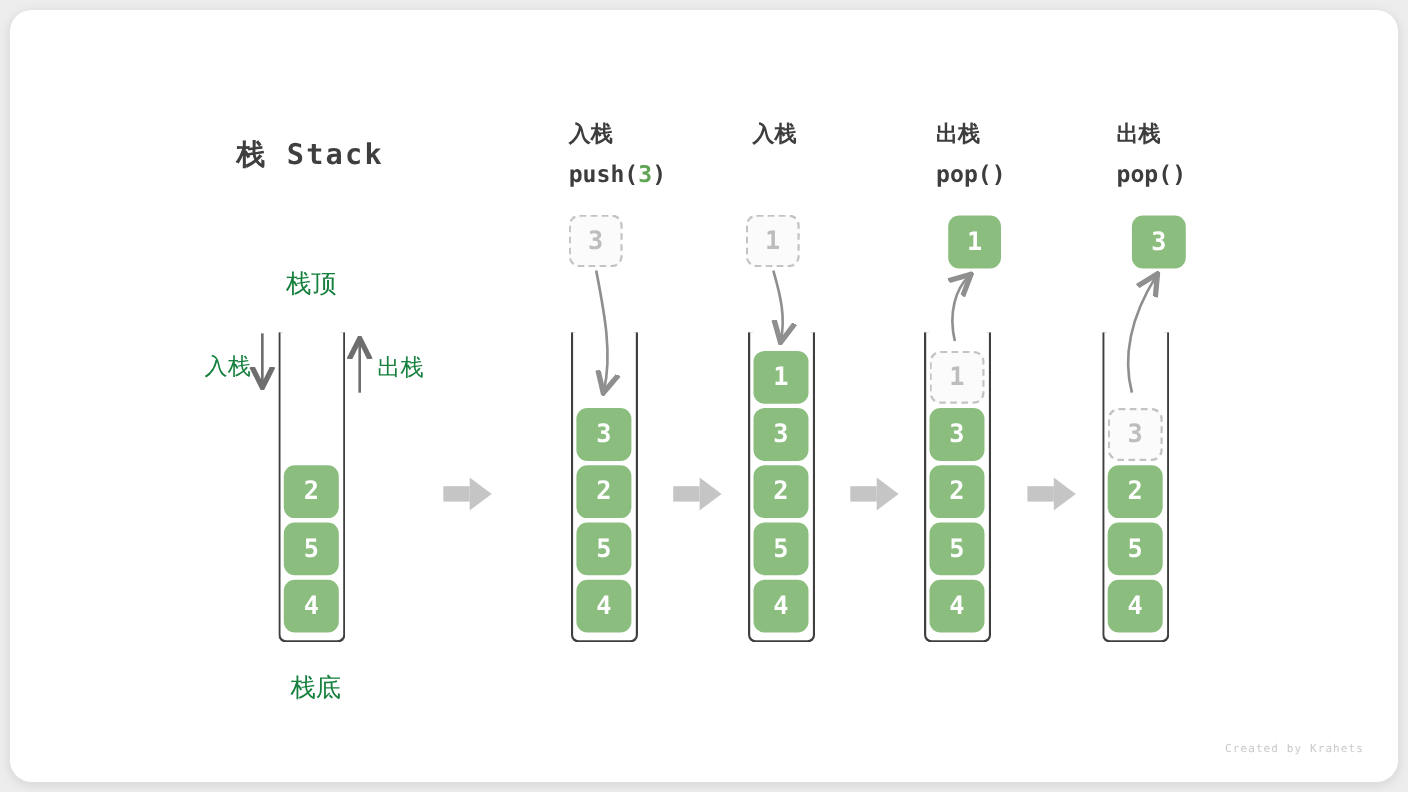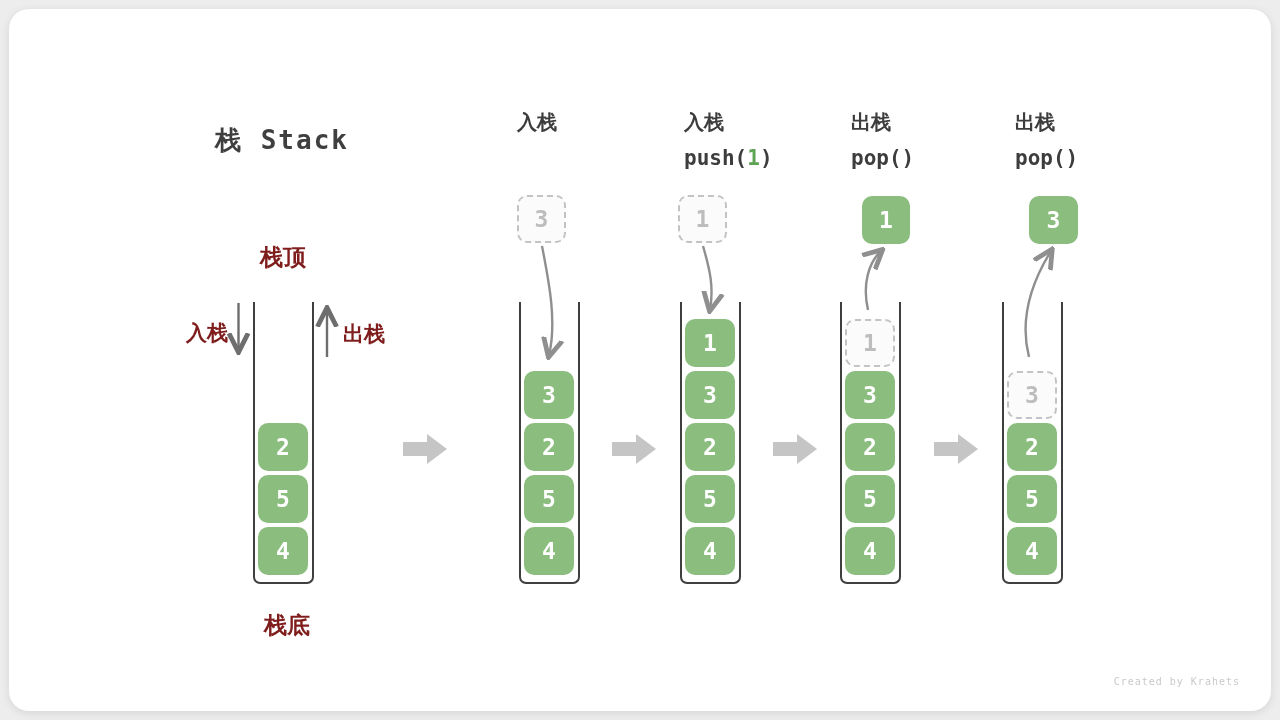--- a/index.html
+++ b/index.html
@@ -17,21 +17,21 @@
   .abs{position:absolute;}
   
   .title-box{
     left:186px;top:111px;width:192px;height:59px;
     background:#ffffff;border-radius:6px;
     display:flex;align-items:center;justify-content:center;
     font-family:"DejaVu Sans Mono",monospace;
     font-size:26px;font-weight:bold;color:#3f3f3f;letter-spacing:2px;
   }
   
-  .zh-label{color:#7f1d1d;font-weight:bold;font-size:23px;white-space:nowrap;}
+  .zh-label{color:#15803d;font-weight:normal;font-size:23px;white-space:nowrap;}
   .center-label{width:120px;text-align:center;}
   
   .col-header{width:150px;line-height:36px;}
   .col-header .op{display:block;font-size:20px;font-weight:bold;color:#3d3d3d;}
   .col-header .code{display:block;font-family:"DejaVu Sans Mono",monospace;font-size:21px;font-weight:bold;color:#3d3d3d;}
   .col-header .code .arg{color:#5fa355;}
   
   .stack-container{
     width:61px;height:282px;top:302px;
     border:2px solid #3f3f3f;border-top:none;
@@ -72,24 +72,24 @@
 <div class="abs title-box">栈 Stack</div>
 
 <div class="abs zh-label center-label" style="left:223px;top:242px;">栈顶</div>
 <div class="abs zh-label center-label" style="left:227px;top:610px;">栈底</div>
 
 <div class="abs zh-label" style="left:186px;top:319px;font-size:21px;">入栈</div>
 <div class="abs zh-label" style="left:343px;top:320px;font-size:21px;">出栈</div>
 
 <div class="abs col-header" style="left:517px;top:104px;">
   <span class="op">入栈</span>
+  <span class="code"><span>push(</span><span class="arg">3</span><span>)</span></span>
 </div>
 <div class="abs col-header" style="left:684px;top:104px;">
   <span class="op">入栈</span>
-  <span class="code"><span>push(</span><span class="arg">1</span><span>)</span></span>
 </div>
 <div class="abs col-header" style="left:851px;top:104px;">
   <span class="op">出栈</span>
   <span class="code"><span>pop(</span><span class="arg"></span><span>)</span></span>
 </div>
 <div class="abs col-header" style="left:1015px;top:104px;">
   <span class="op">出栈</span>
   <span class="code"><span>pop(</span><span class="arg"></span><span>)</span></span>
 </div>
 

